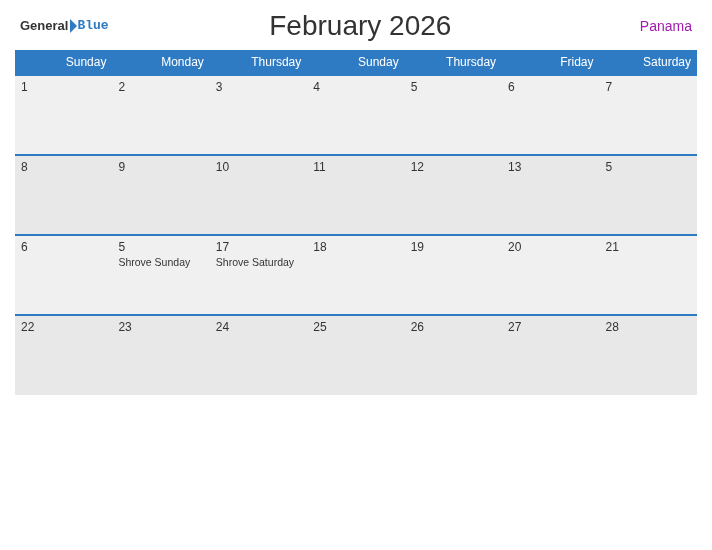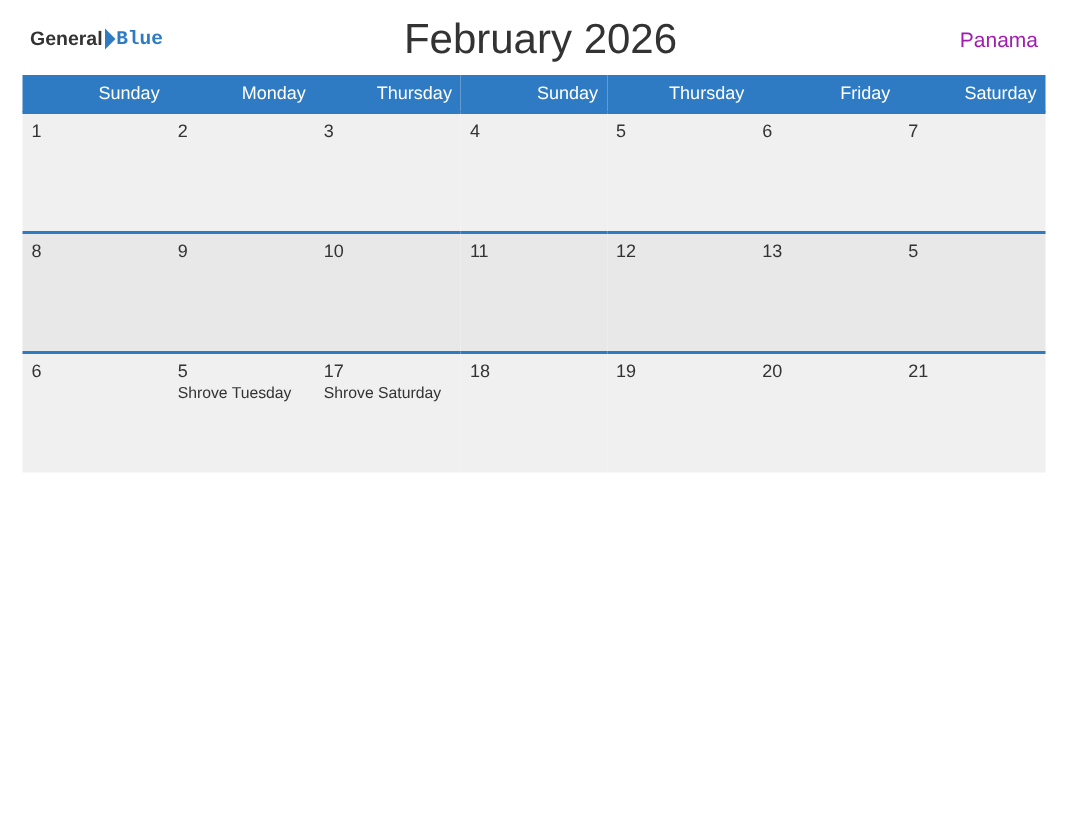--- a/index.html
+++ b/index.html
@@ -191,34 +191,57 @@
           <td>
             <span class="day-number">5</span>
           </td>
         </tr>
         <tr>
           <td>
             <span class="day-number">6</span>
           </td>
           <td>
             <span class="day-number">5</span>
-            <span class="event-label">Shrove Tuesday</span>
+            <span class="event-label">Shrove Sunday</span>
           </td>
           <td>
             <span class="day-number">17</span>
             <span class="event-label">Shrove Saturday</span>
           </td>
           <td>
             <span class="day-number">18</span>
           </td>
           <td>
             <span class="day-number">19</span>
           </td>
           <td>
             <span class="day-number">20</span>
           </td>
           <td>
             <span class="day-number">21</span>
+          </td>
+        </tr>
+        <tr>
+          <td>
+            <span class="day-number">22</span>
+          </td>
+          <td>
+            <span class="day-number">23</span>
+          </td>
+          <td>
+            <span class="day-number">24</span>
+          </td>
+          <td>
+            <span class="day-number">25</span>
+          </td>
+          <td>
+            <span class="day-number">26</span>
+          </td>
+          <td>
+            <span class="day-number">27</span>
+          </td>
+          <td>
+            <span class="day-number">28</span>
           </td>
         </tr>
       </tbody>
   </table>
 </div>
 
 </body></html>

